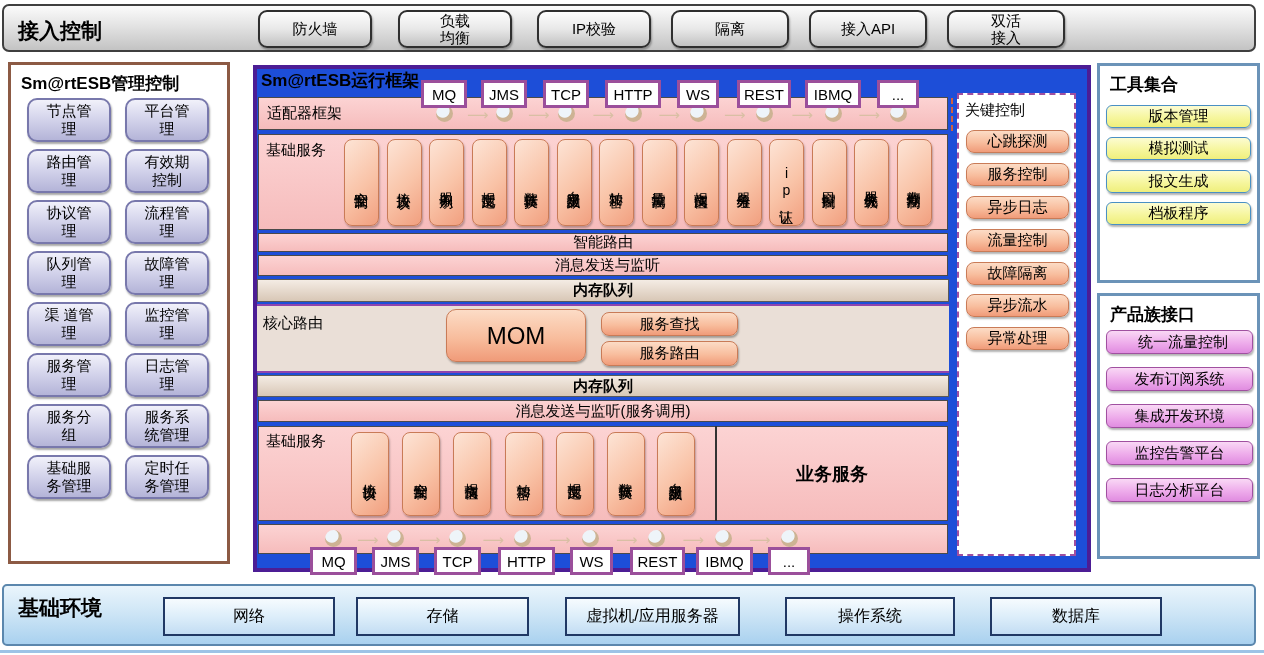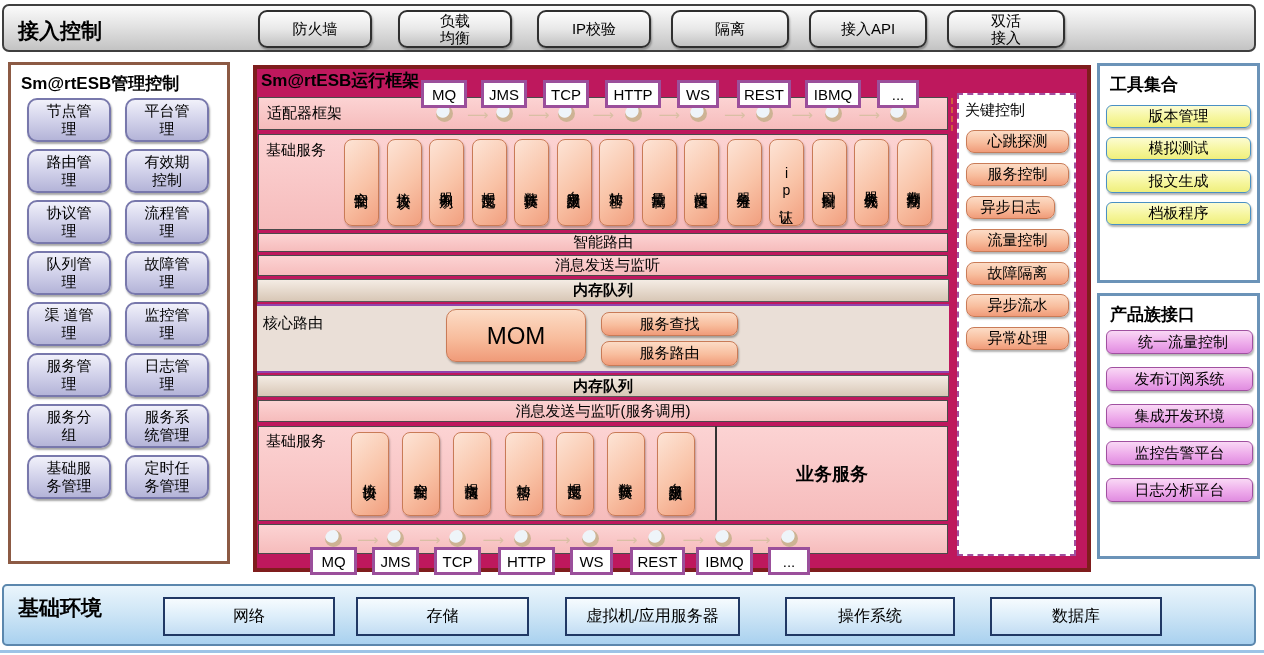--- a/index.html
+++ b/index.html
@@ -21,21 +21,21 @@
   .leftpanel { left:8px; top:62px; width:222px; height:502px; border:3px solid #8c5a44; background:#fff; }
   .panel-title { position:absolute; left:10px; top:7px; font-size:17px; font-weight:bold; }
   .mgrid { position:absolute; left:16px; top:33px; display:grid; grid-template-columns:84px 84px;
            grid-auto-rows:44px; column-gap:14px; row-gap:7px; }
   .lbtn { border:2px solid #7878ac; border-radius:10px;
           background:linear-gradient(180deg,#f1f1fa 0%,#d5d5ec 45%,#b4b4d8 100%);
           display:flex; align-items:center; justify-content:center; text-align:center;
           font-size:15px; line-height:1.2; padding:1px 13px; box-shadow:1px 2px 2px rgba(0,0,0,.35); }
 
   
-  .center { left:253px; top:65px; width:838px; height:507px; border:4px solid #7f1d1d; background:#be185d; }
+  .center { left:253px; top:65px; width:838px; height:507px; border:4px solid #4c1d95; background:#1d4ed8; }
   .center-title { left:4px; top:0px; font-size:17px; font-weight:bold; }
   .bar { display:flex; align-items:center; justify-content:center; font-size:15px; }
   .bar-pink { background:linear-gradient(180deg,#fcd3d3,#f6bcbc); border:1.5px solid #4a4a4a; }
   .bar-beige { background:linear-gradient(180deg,#f4ece4,#d8c7b6); border:1.5px solid #5a5a5a; font-weight:bold; }
   .bar-left { justify-content:flex-start; padding-left:8px; }
   .proto { position:absolute; height:28px; background:#fff; border:3px solid #9b4f9b;
            display:flex; align-items:center; justify-content:center; font-size:15px; z-index:5; }
   .dot { position:absolute; width:17px; height:17px; border-radius:50%;
          background:radial-gradient(circle at 40% 35%,#eef4f9 0 42%,#cdb394 48% 100%); z-index:4; }
   .farrow { position:absolute; color:#d9bfa4; font-size:15px; z-index:3; }
@@ -145,21 +145,21 @@
     <div class="abs divline" style="left:458px;top:357px;width:2px;height:95px;"></div>
     <div class="abs" style="left:459px;top:357px;width:232px;height:95px;display:flex;align-items:center;justify-content:center;font-size:18px;font-weight:bold;">业务服务</div>
 
     <div class="abs bar-pink" style="left:1px;top:455px;width:690px;height:30px;"></div>
 
     <div class="abs keypanel" style="left:700px;top:24px;width:119px;height:463px;">
       <span class="abs label-sm" style="left:6px;top:6px;">关键控制</span>
       <div id="keyitems">
           <div class="obtn" style="left: 7px; top: 35px; width: 103px; height: 23px;">心跳探测</div>
           <div class="obtn" style="left: 7px; top: 68px; width: 103px; height: 23px;">服务控制</div>
-          <div class="obtn" style="left: 7px; top: 101px; width: 89px; height: 23px; text-align: center;">异步日志</div>
+          <div class="obtn" style="left: 7px; top: 101px; width: 103px; height: 23px; text-align: center;">异步日志</div>
           <div class="obtn" style="left: 7px; top: 134px; width: 103px; height: 23px;">流量控制</div>
           <div class="obtn" style="left: 7px; top: 167px; width: 103px; height: 23px;">故障隔离</div>
           <div class="obtn" style="left: 7px; top: 199px; width: 103px; height: 23px;">异步流水</div>
           <div class="obtn" style="left: 7px; top: 232px; width: 103px; height: 23px;">异常处理</div>
         </div>
     </div>
   <div class="proto" style="left: 164px; top: 11px; width: 46px;">MQ</div>
       <div class="proto" style="left: 224px; top: 11px; width: 46px;">JMS</div>
       <div class="proto" style="left: 286px; top: 11px; width: 46px;">TCP</div>
       <div class="proto" style="left: 348px; top: 11px; width: 56px;">HTTP</div>

